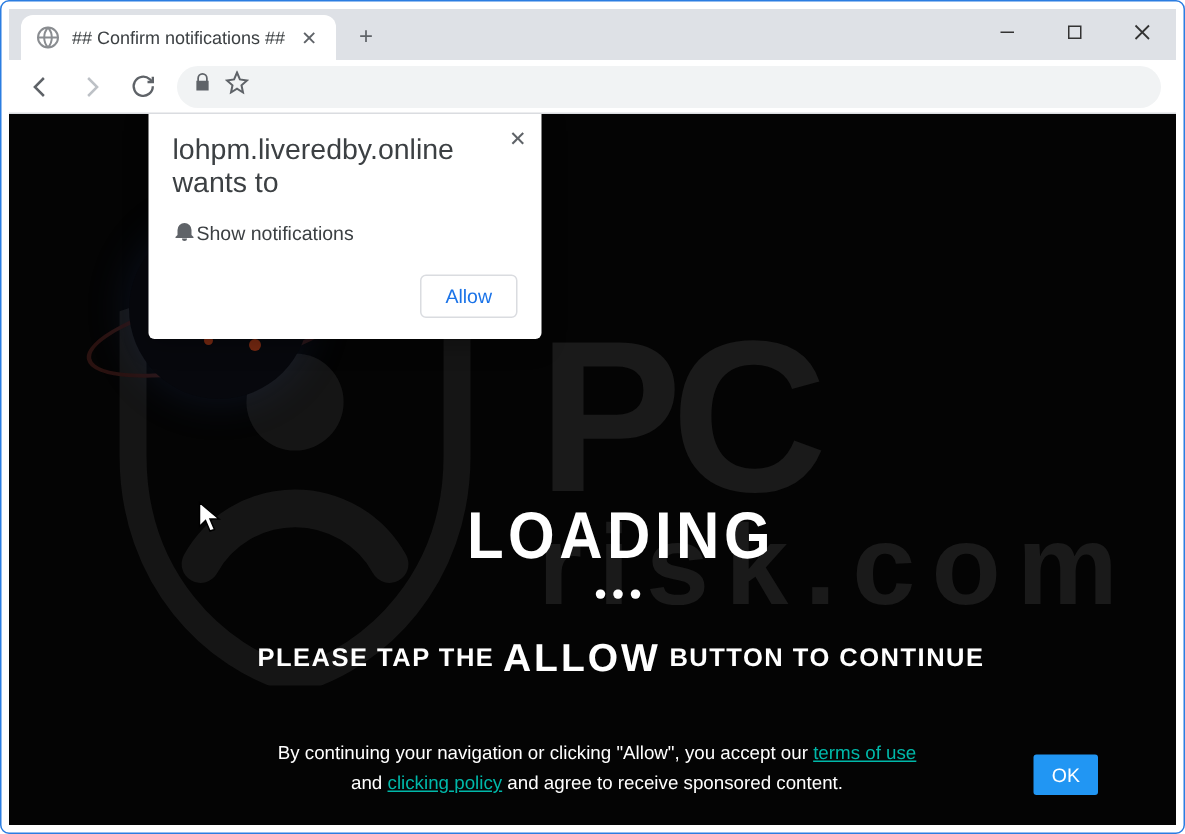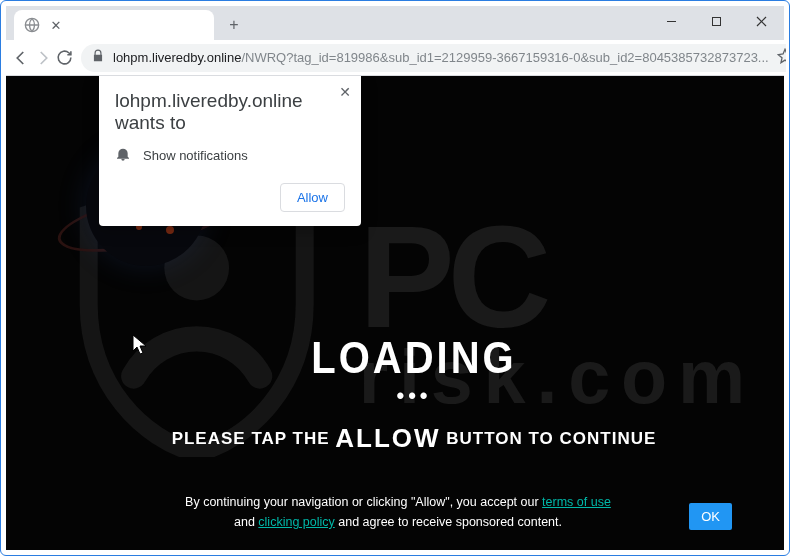--- a/index.html
+++ b/index.html
@@ -49,41 +49,42 @@
 .please { font-size: 17px; font-weight: 700; letter-spacing: 1px; margin-top: 14px; font-family: "Arial Black", sans-serif; }
 .please .allow-word { font-size: 26px; letter-spacing: 2px; vertical-align: -3px; }
 
 .footer { position: absolute; left: 6px; right: 0; bottom: 18px; text-align: center; color: #fff; font-size: 12.5px; line-height: 1.6; }
 .footer a { color: #00b8a9; text-decoration: underline; }
 .ok-btn { position: absolute; right: 52px; bottom: 20px; background: #2196f3; color: #fff; padding: 6px 12px; font-size: 13px; border-radius: 2px; cursor: pointer; }
 
 .perm-popup { position: absolute; left: 93px; top: 0; width: 262px; background: #fff; border-radius: 0 0 4px 4px; box-shadow: 0 4px 16px rgba(0,0,0,.3); padding: 14px 16px 14px 16px; z-index: 50; }
 .perm-popup .close { position: absolute; right: 10px; top: 8px; color: #5f6368; cursor: pointer; font-size: 14px; }
 .perm-title { font-size: 19px; color: #3c4043; margin-bottom: 12px; }
-.perm-row { display: flex; align-items: center; gap: 12px; margin-bottom: 18px; }
+.perm-row { display: flex; align-items: center; margin-bottom: 18px; }
 .perm-row .bell { color: #5f6368; }
 .perm-row span { font-size: 13px; color: #3c4043; }
 .perm-actions { display: flex; justify-content: flex-end; gap: 10px; }
 .perm-actions button { border: 1px solid #dadce0; background: #fff; color: #1a73e8; font-size: 13px; padding: 6px 16px; border-radius: 4px; cursor: pointer; }
 
 .cursor { position: absolute; left: 126px; top: 258px; z-index: 60; pointer-events: none; }
 </style>
 </head>
 <body>
 
 <div class="window">
 
   <div class="titlebar">
     <div class="tab">
       <span class="favicon">
         <svg width="16" height="16" viewBox="0 0 24 24" fill="none" stroke="#8a8d91" stroke-width="2">
             <circle cx="12" cy="12" r="10"></circle>
             <path d="M2 12h20M12 2a15 15 0 010 20M12 2a15 15 0 000 20"></path>
           </svg>
       </span>
+      <span class="title">## Confirm notifications ##</span>
       <span class="close">✕</span>
     </div>
     <div class="newtab">+</div>
 
     <div class="win-controls">
       <div>
           <svg width="11" height="11">
             <line x1="1" y1="5.5" x2="10" y2="5.5" stroke-width="1"></line>
           </svg>
         </div>
@@ -117,21 +118,20 @@
           <path d="M21 12a9 9 0 11-3-6.7L21 8"></path>
           <path d="M21 3v5h-5"></path>
         </svg>
     </div>
     <div class="omnibox">
       <span class="lock">
         <svg width="14" height="14" viewBox="0 0 24 24" fill="#5f6368">
             <path d="M6 10V7a6 6 0 1112 0v3h1v11H5V10h1zm2 0h8V7a4 4 0 10-8 0v3z"></path>
           </svg>
       </span>
-      <span class="urltext"><span class="urlhost">lohpm.liveredby.online</span><span>/NWRQ?tag_id=819986&amp;sub_id1=2129959-3667159316-0&amp;sub_id2=8045385732873723...</span></span>
       <span class="star">
         <svg width="16" height="16" viewBox="0 0 24 24" fill="none" stroke="#5f6368" stroke-width="2">
             <path d="M12 2l2.9 6.9L22 10l-5.5 4.8L18 22l-6-3.8L6 22l1.5-7.2L2 10l7.1-1.1z"></path>
           </svg>
       </span>
     </div>
 
   </div>
 
   <div class="content">

